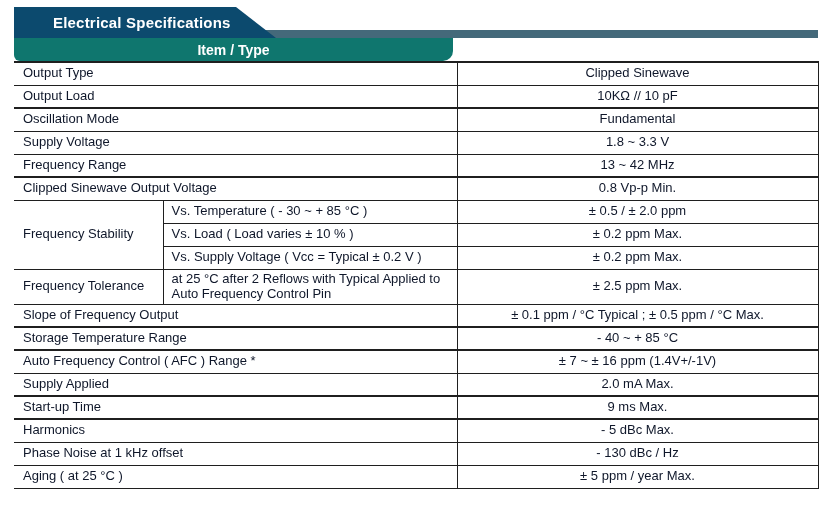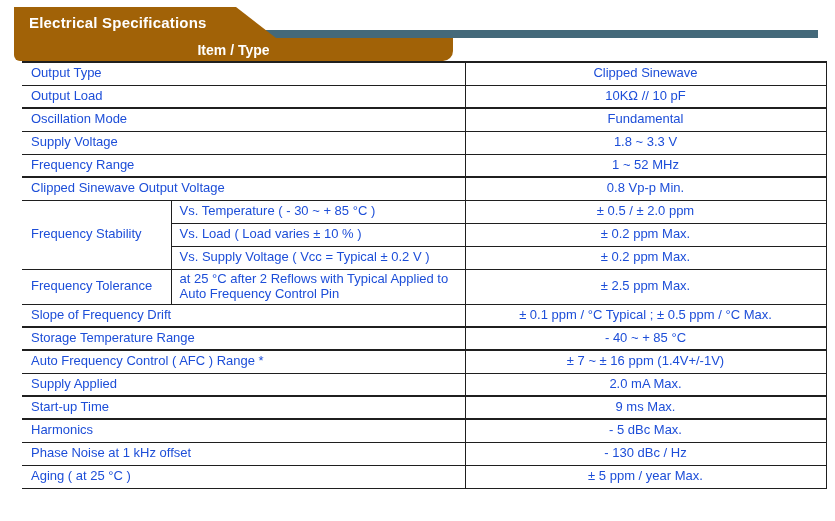--- a/index.html
+++ b/index.html
@@ -11,55 +11,56 @@
   .page { position: absolute; inset: 0; background: #ffffff; }
 
   
   .accent-strip {
     position: absolute; left: 14px; top: 30px;
     width: 804px; height: 8px; background: #44697a;
   }
   .title-banner {
     position: absolute; left: 14px; top: 7px;
     width: 262px; height: 31px;
-    background: #a16207;
+    background: #0c4a6e;
     clip-path: polygon(0 0, 222px 0, 262px 100%, 0 100%);
     display: flex; align-items: center;
     z-index: 2;
+    padding-left: 24px;
   }
   .title-banner span {
     color: #ffffff; font-weight: bold; font-size: 15px;
     padding-left: 15px; letter-spacing: 0.2px;
   }
 
   
   .col-header {
     position: absolute; left: 14px; top: 38px;
     width: 804px; height: 23px;
     display: flex; gap: 8px; z-index: 1;
   }
   .col-header .cell {
     color: #ffffff; font-weight: bold; font-size: 14px;
     display: flex; align-items: center; justify-content: center;
   }
   .cell-item {
-    width: 439px; background: #a16207;
+    width: 439px; background: #0f766e;
     border-radius: 0 0 10px 6px;
   }
   .cell-type {
     width: 357px; background: #94979a;
     border-radius: 3px 3px 10px 10px;
   }
 
   
   table.spec {
-    position: absolute; left: 22px; top: 61px;
+    position: absolute; left: 14px; top: 61px;
     width: 804px;
     border-collapse: collapse; table-layout: fixed;
-    font-size: 13px; color: #1d4ed8;
+    font-size: 13px; color: #0f172a;
   }
   table.spec td {
     border-bottom: 1.5px solid #1f1f1f;
     height: 23px; line-height: 1.12;
     vertical-align: middle;
   }
   table.spec tr.first td { border-top: 2px solid #1f1f1f; }
   table.spec tr.thick td { border-bottom-width: 2.5px; }
   td.item, td.group { padding-left: 9px; text-align: left; }
   td.sub {
@@ -106,21 +107,21 @@
       <tr>
         <td class="item" colspan="2">Oscillation Mode</td>
         <td class="val">Fundamental</td>
       </tr>
       <tr>
         <td class="item" colspan="2">Supply Voltage</td>
         <td class="val">1.8 ~ 3.3 V</td>
       </tr>
       <tr class="thick">
         <td class="item" colspan="2">Frequency Range</td>
-        <td class="val">1 ~ 52 MHz</td>
+        <td class="val">13 ~ 42 MHz</td>
       </tr>
       <tr>
         <td class="item" colspan="2">Clipped Sinewave Output Voltage</td>
         <td class="val">0.8 Vp-p Min.</td>
       </tr>
 
       <tr>
         <td class="group" rowspan="3">Frequency Stability</td>
         <td class="sub">Vs. Temperature ( - 30 ~ + 85 °C )</td>
         <td class="val">± 0.5 / ± 2.0 ppm</td>
@@ -134,21 +135,21 @@
         <td class="val">± 0.2 ppm Max.</td>
       </tr>
 
       <tr class="tall">
         <td class="group">Frequency Tolerance</td>
         <td class="sub">at 25 °C after 2 Reflows with Typical Applied to Auto Frequency Control Pin</td>
         <td class="val">± 2.5 ppm Max.</td>
       </tr>
 
       <tr class="thick">
-        <td class="item" colspan="2">Slope of Frequency Drift</td>
+        <td class="item" colspan="2">Slope of Frequency Output</td>
         <td class="val">± 0.1 ppm / °C Typical ; ± 0.5 ppm / °C Max.</td>
       </tr>
       <tr class="thick">
         <td class="item" colspan="2">Storage Temperature Range</td>
         <td class="val">- 40 ~ + 85 °C</td>
       </tr>
       <tr>
         <td class="item" colspan="2">Auto Frequency Control ( AFC ) Range *</td>
         <td class="val">± 7 ~ ± 16 ppm (1.4V+/-1V)</td>
       </tr>

